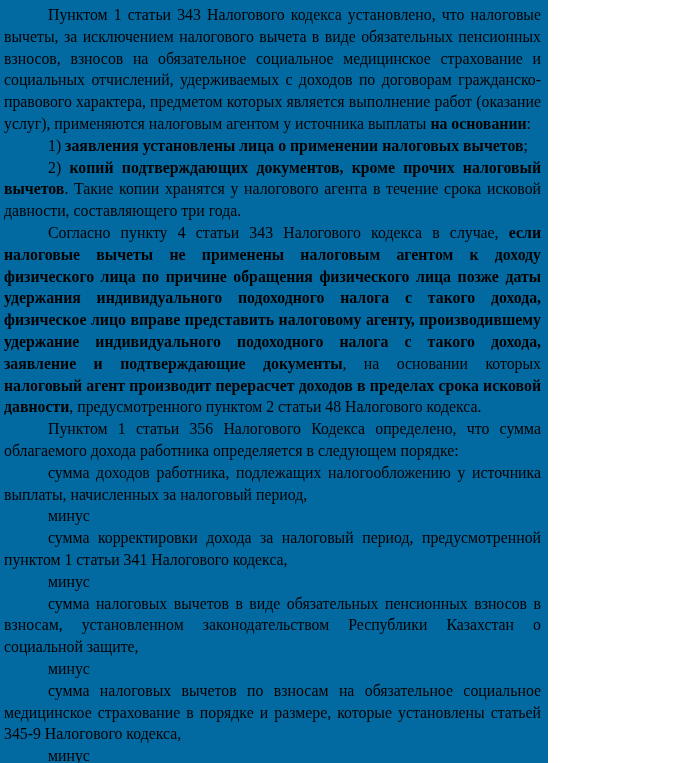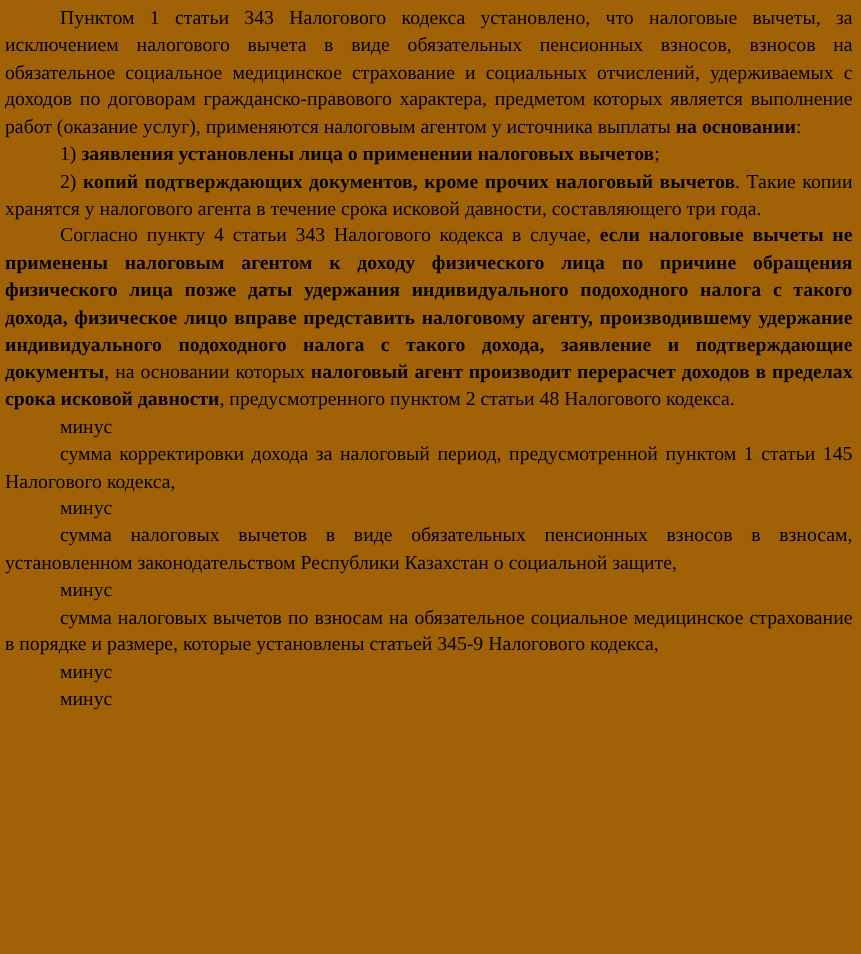--- a/index.html
+++ b/index.html
@@ -1,24 +1,24 @@
 <!DOCTYPE html>
 <html><head>
 <meta charset="utf-8">
 <style>
   html, body {
     margin: 0;
     padding: 0;
     background: #ffffff;
   }
   .page {
-    width: 689px;
+    width: 548px;
     height: 763px;
     box-sizing: border-box;
-    background: #a16207;
+    background: #0369a1;
     overflow: hidden;
     padding: 4px 7px 0 4px;
   }
   .doc-body {
     font-family: "Liberation Serif", "DejaVu Serif", serif;
     font-size: 15.8px;
     line-height: 21.8px;
     color: #000000;
     text-align: justify;
   }
@@ -33,22 +33,24 @@
 </style>
 </head>
 <body>
 
 <div class="page">
   <div class="doc-body" id="doc-body">
       <p class="para"><span class="seg-regular">Пунктом 1 статьи 343 Налогового кодекса установлено, что налоговые вычеты, за исключением налогового вычета в виде обязательных пенсионных взносов, взносов на обязательное социальное медицинское страхование и социальных отчислений, удерживаемых с доходов по договорам гражданско-правового характера, предметом которых является выполнение работ (оказание услуг), применяются налоговым агентом у источника выплаты </span><span class="seg-bold">на основании</span><span class="seg-regular">:</span></p>
       <p class="para"><span class="seg-regular">1) </span><span class="seg-bold">заявления установлены лица о применении налоговых вычетов</span><span class="seg-regular">;</span></p>
       <p class="para"><span class="seg-regular">2) </span><span class="seg-bold">копий подтверждающих документов, кроме прочих налоговый вычетов</span><span class="seg-regular">. Такие копии хранятся у налогового агента в течение срока исковой давности, составляющего три года.</span></p>
       <p class="para"><span class="seg-regular">Согласно пункту 4 статьи 343 Налогового кодекса в случае, </span><span class="seg-bold">если налоговые вычеты не применены налоговым агентом к доходу физического лица по причине обращения физического лица позже даты удержания индивидуального подоходного налога с такого дохода, физическое лицо вправе представить налоговому агенту, производившему удержание индивидуального подоходного налога с такого дохода, заявление и подтверждающие документы</span><span class="seg-regular">, на основании которых </span><span class="seg-bold">налоговый агент производит перерасчет доходов в пределах срока исковой давности</span><span class="seg-regular">, предусмотренного пунктом 2 статьи 48 Налогового кодекса.</span></p>
+      <p class="para"><span class="seg-regular">Пунктом 1 статьи 356 Налогового Кодекса определено, что сумма облагаемого дохода работника определяется в следующем порядке:</span></p>
+      <p class="para"><span class="seg-regular">сумма доходов работника, подлежащих налогообложению у источника выплаты, начисленных за налоговый период,</span></p>
       <p class="para"><span class="seg-regular">минус</span></p>
-      <p class="para"><span class="seg-regular">сумма корректировки дохода за налоговый период, предусмотренной пунктом 1 статьи 145 Налогового кодекса,</span></p>
+      <p class="para"><span class="seg-regular">сумма корректировки дохода за налоговый период, предусмотренной пунктом 1 статьи 341 Налогового кодекса,</span></p>
       <p class="para"><span class="seg-regular">минус</span></p>
       <p class="para"><span class="seg-regular">сумма налоговых вычетов в виде обязательных пенсионных взносов в взносам, установленном законодательством Республики Казахстан о социальной защите,</span></p>
       <p class="para"><span class="seg-regular">минус</span></p>
       <p class="para"><span class="seg-regular">сумма налоговых вычетов по взносам на обязательное социальное медицинское страхование в порядке и размере, которые установлены статьей 345-9 Налогового кодекса,</span></p>
       <p class="para"><span class="seg-regular">минус</span></p>
       <p class="para"><span class="seg-regular">минус</span></p>
     </div>
 </div>
 
 </body></html>

